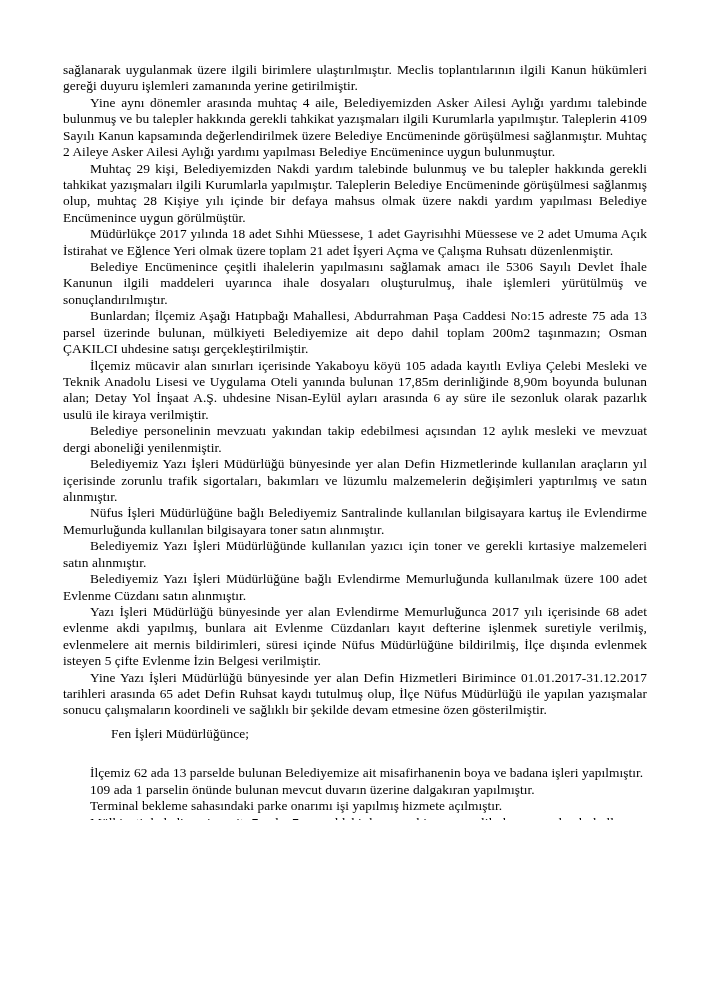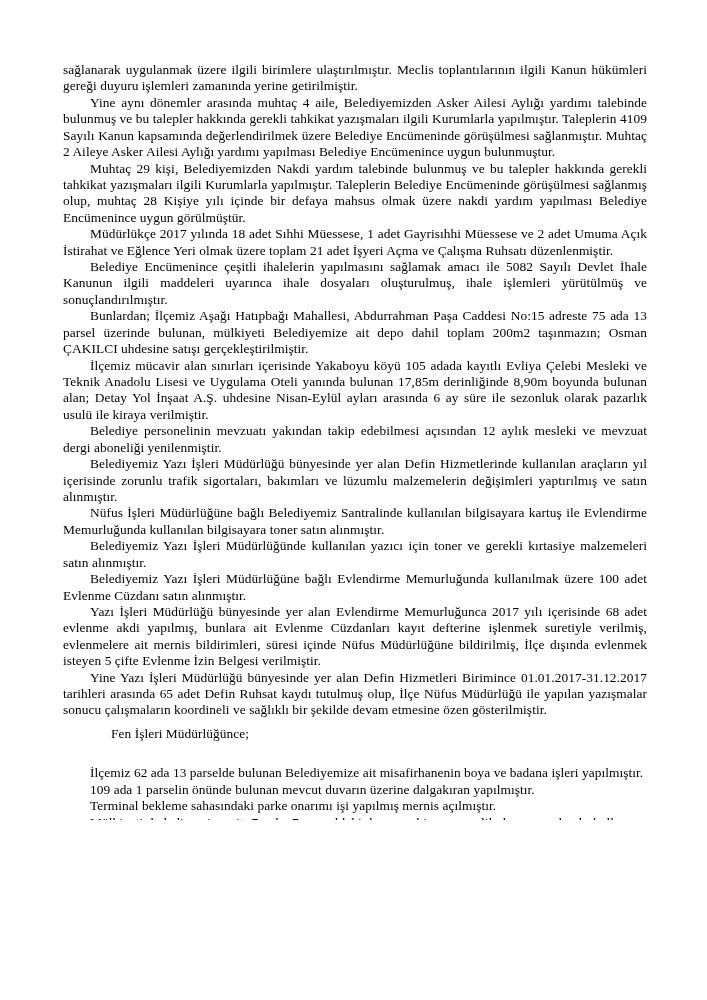--- a/index.html
+++ b/index.html
@@ -54,33 +54,33 @@
 </style>
 </head>
 <body>
 
 <div class="page">
   <div class="content">
     <p class="para no-indent">sağlanarak uygulanmak üzere ilgili birimlere ulaştırılmıştır. Meclis toplantılarının ilgili Kanun hükümleri gereği duyuru işlemleri zamanında yerine getirilmiştir.</p>
     <p class="para">Yine aynı dönemler arasında muhtaç 4 aile, Belediyemizden Asker Ailesi Aylığı yardımı talebinde bulunmuş ve bu talepler hakkında gerekli tahkikat yazışmaları ilgili Kurumlarla yapılmıştır. Taleplerin 4109 Sayılı Kanun kapsamında değerlendirilmek üzere Belediye Encümeninde görüşülmesi sağlanmıştır. Muhtaç 2 Aileye Asker Ailesi Aylığı yardımı yapılması Belediye Encümenince uygun bulunmuştur.</p>
     <p class="para">Muhtaç 29 kişi, Belediyemizden Nakdi yardım talebinde bulunmuş ve bu talepler hakkında gerekli tahkikat yazışmaları ilgili Kurumlarla yapılmıştır. Taleplerin Belediye Encümeninde görüşülmesi sağlanmış olup, muhtaç 28 Kişiye yılı içinde bir defaya mahsus olmak üzere nakdi yardım yapılması Belediye Encümenince uygun görülmüştür.</p>
     <p class="para">Müdürlükçe 2017 yılında 18 adet Sıhhi Müessese, 1 adet Gayrisıhhi Müessese ve 2 adet Umuma Açık İstirahat ve Eğlence Yeri olmak üzere toplam 21 adet İşyeri Açma ve Çalışma Ruhsatı düzenlenmiştir.</p>
-    <p class="para">Belediye Encümenince çeşitli ihalelerin yapılmasını sağlamak amacı ile 5082 Sayılı Devlet İhale Kanunun ilgili maddeleri uyarınca ihale dosyaları oluşturulmuş, ihale işlemleri yürütülmüş ve sonuçlandırılmıştır.</p>
+    <p class="para">Belediye Encümenince çeşitli ihalelerin yapılmasını sağlamak amacı ile 5306 Sayılı Devlet İhale Kanunun ilgili maddeleri uyarınca ihale dosyaları oluşturulmuş, ihale işlemleri yürütülmüş ve sonuçlandırılmıştır.</p>
     <p class="para">Bunlardan; İlçemiz Aşağı Hatıpbağı Mahallesi, Abdurrahman Paşa Caddesi No:15 adreste 75 ada 13 parsel üzerinde bulunan, mülkiyeti Belediyemize ait depo dahil toplam 200m2 taşınmazın; Osman ÇAKILCI uhdesine satışı gerçekleştirilmiştir.</p>
     <p class="para">İlçemiz mücavir alan sınırları içerisinde Yakaboyu köyü 105 adada kayıtlı Evliya Çelebi Mesleki ve Teknik Anadolu Lisesi ve Uygulama Oteli yanında bulunan 17,85m derinliğinde 8,90m boyunda bulunan alan; Detay Yol İnşaat A.Ş. uhdesine Nisan-Eylül ayları arasında 6 ay süre ile sezonluk olarak pazarlık usulü ile kiraya verilmiştir.</p>
     <p class="para">Belediye personelinin mevzuatı yakından takip edebilmesi açısından 12 aylık mesleki ve mevzuat dergi aboneliği yenilenmiştir.</p>
     <p class="para">Belediyemiz Yazı İşleri Müdürlüğü bünyesinde yer alan Defin Hizmetlerinde kullanılan araçların yıl içerisinde zorunlu trafik sigortaları, bakımları ve lüzumlu malzemelerin değişimleri yaptırılmış ve satın alınmıştır.</p>
     <p class="para">Nüfus İşleri Müdürlüğüne bağlı Belediyemiz Santralinde kullanılan bilgisayara kartuş ile Evlendirme Memurluğunda kullanılan bilgisayara toner satın alınmıştır.</p>
     <p class="para">Belediyemiz Yazı İşleri Müdürlüğünde kullanılan yazıcı için toner ve gerekli kırtasiye malzemeleri satın alınmıştır.</p>
     <p class="para">Belediyemiz Yazı İşleri Müdürlüğüne bağlı Evlendirme Memurluğunda kullanılmak üzere 100 adet Evlenme Cüzdanı satın alınmıştır.</p>
     <p class="para">Yazı İşleri Müdürlüğü bünyesinde yer alan Evlendirme Memurluğunca 2017 yılı içerisinde 68 adet evlenme akdi yapılmış, bunlara ait Evlenme Cüzdanları kayıt defterine işlenmek suretiyle verilmiş, evlenmelere ait mernis bildirimleri, süresi içinde Nüfus Müdürlüğüne bildirilmiş, İlçe dışında evlenmek isteyen 5 çifte Evlenme İzin Belgesi verilmiştir.</p>
     <p class="para">Yine Yazı İşleri Müdürlüğü bünyesinde yer alan Defin Hizmetleri Birimince 01.01.2017-31.12.2017 tarihleri arasında 65 adet Defin Ruhsat kaydı tutulmuş olup, İlçe Nüfus Müdürlüğü ile yapılan yazışmalar sonucu çalışmaların koordineli ve sağlıklı bir şekilde devam etmesine özen gösterilmiştir.</p>
 
     <p class="heading"><span class="bold">Fen İşleri Müdürlüğünce</span><span>;</span></p>
 
     <p class="para">İlçemiz 62 ada 13 parselde bulunan Belediyemize ait misafirhanenin boya ve badana işleri yapılmıştır.</p>
     <p class="para">109 ada 1 parselin önünde bulunan mevcut duvarın üzerine dalgakıran yapılmıştır.</p>
-    <p class="para">Terminal bekleme sahasındaki parke onarımı işi yapılmış mernis açılmıştır.</p>
+    <p class="para">Terminal bekleme sahasındaki parke onarımı işi yapılmış hizmete açılmıştır.</p>
     <p class="para">Mülkiyeti belediyemize ait 7 ada 7 parseldeki hamam binasına çelik baca yapılarak kullanıma açılmıştır.</p>
   </div>
 
   <div class="footer">6/17</div>
 </div>
 
 </body></html>

